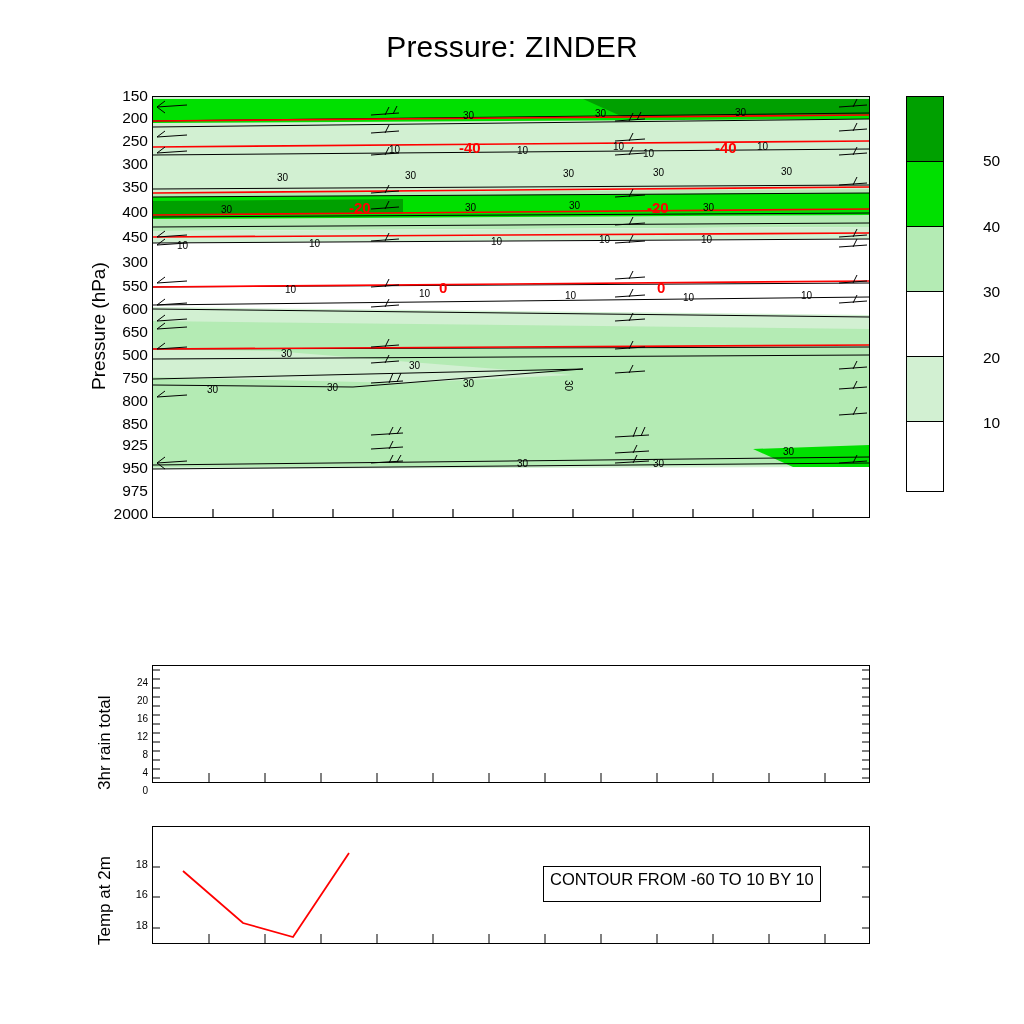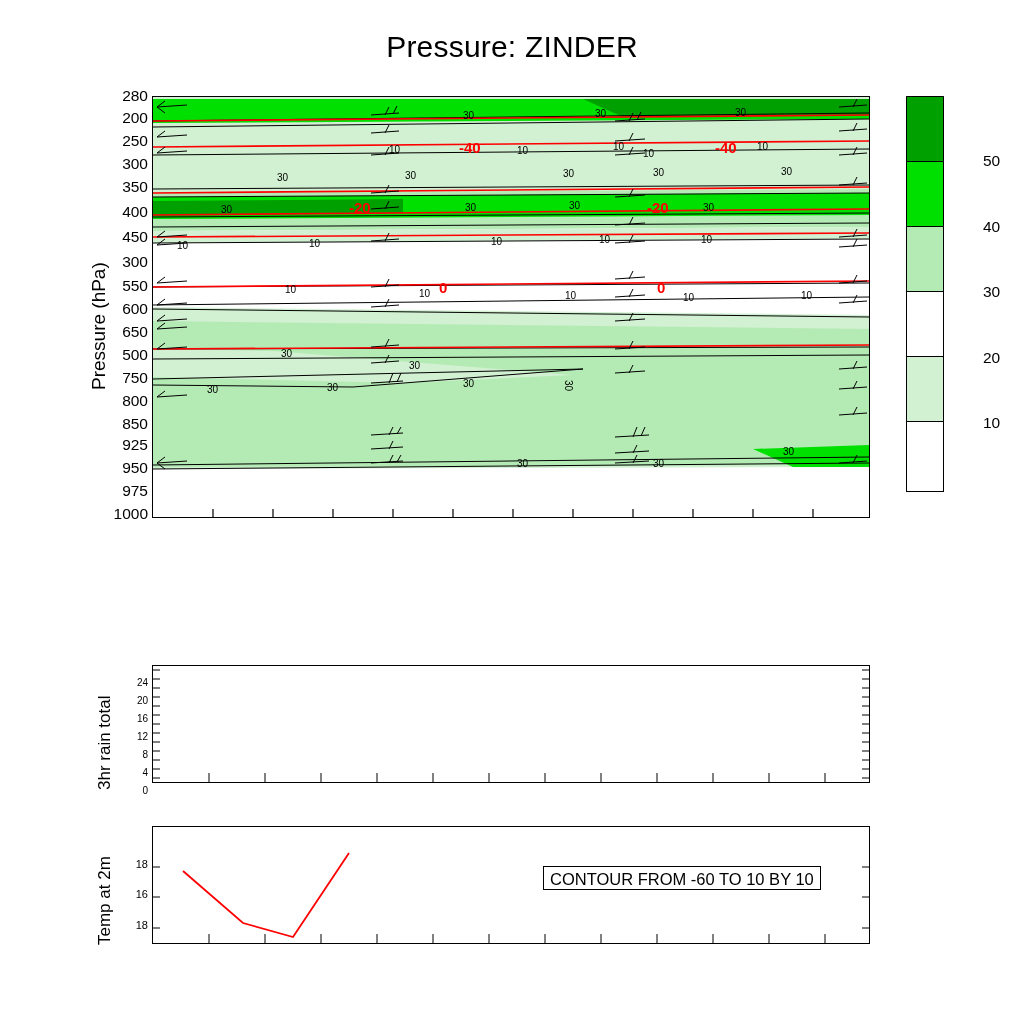--- a/index.html
+++ b/index.html
@@ -164,56 +164,56 @@
     font-size: 11px;
     text-align: right;
     width: 42px;
   }
 
   
   #contour-note {
     position: absolute;
     left: 543px;
     top: 866px;
-    padding: 3px 6px 0 6px;
+    padding: 3px 6px 12px 6px;
     border: 1.2px solid #000;
     background: #fff;
     font-size: 16.5px;
     white-space: nowrap;
   }
 </style>
 </head>
 <body>
 
 <div class="page">
 
   <div id="chart-title">Pressure: ZINDER</div>
 
   <div class="ylabel-rot" id="pressure-axis-label">Pressure (hPa)</div>
 
   <div id="y-ticks-main">
-    <span class="ytick-label" style="top:-8px">280</span>
+    <span class="ytick-label" style="top:-8px">150</span>
     <span class="ytick-label" style="top:14px">200</span>
     <span class="ytick-label" style="top:37px">250</span>
     <span class="ytick-label" style="top:60px">300</span>
     <span class="ytick-label" style="top:83px">350</span>
     <span class="ytick-label" style="top:108px">400</span>
     <span class="ytick-label" style="top:133px">450</span>
     <span class="ytick-label" style="top:158px">300</span>
     <span class="ytick-label" style="top:182px">550</span>
     <span class="ytick-label" style="top:205px">600</span>
     <span class="ytick-label" style="top:228px">650</span>
     <span class="ytick-label" style="top:251px">500</span>
     <span class="ytick-label" style="top:274px">750</span>
     <span class="ytick-label" style="top:297px">800</span>
     <span class="ytick-label" style="top:320px">850</span>
     <span class="ytick-label" style="top:341px">925</span>
     <span class="ytick-label" style="top:364px">950</span>
     <span class="ytick-label" style="top:387px">975</span>
-    <span class="ytick-label" style="top:410px">1000</span>
+    <span class="ytick-label" style="top:410px">2000</span>
   </div>
 
   <div id="main-panel">
     <svg id="main-svg" width="716" height="420" viewBox="0 0 716 420" xmlns="http://www.w3.org/2000/svg">
 
       <rect x="0" y="0" width="716" height="420" fill="#ffffff"></rect>
 
       <path d="M0,0 L716,0 L716,92 L0,96 Z" fill="#d2f0d2"></path>
 
       <path d="M0,2 L716,2 L716,22 L0,26 Z" fill="#00e000"></path>

